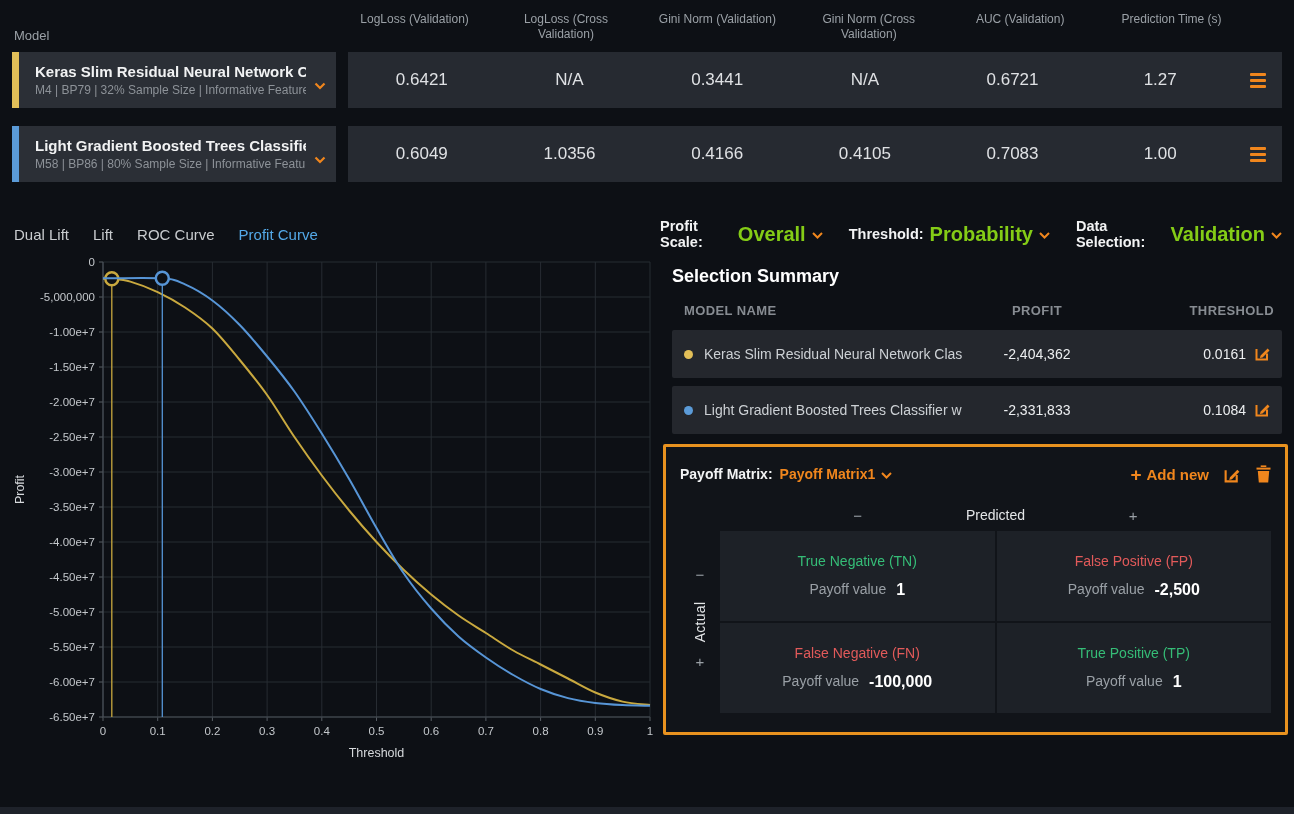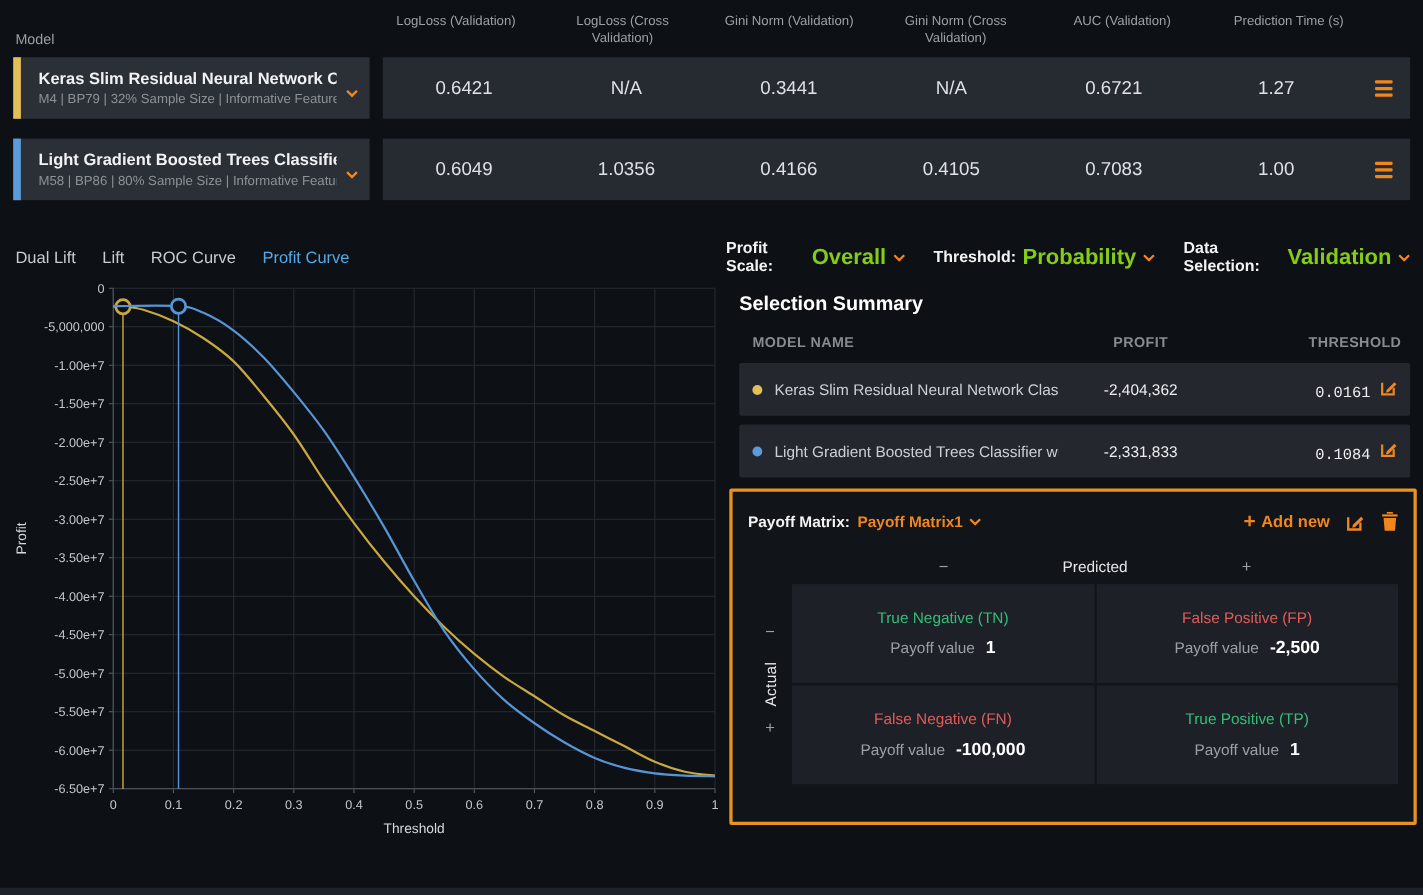--- a/index.html
+++ b/index.html
@@ -49,24 +49,24 @@
   .summary-title { margin:10px 0 16px 12px; font-size:18px; font-weight:bold; color:#fff; }
   .summary-head { display:flex; align-items:center; padding:0 12px 12px 24px; }
   .summary-head .h-name { flex:1; }
   .summary-head .h-profit { width:150px; text-align:center; }
   .summary-head .h-threshold { width:170px; text-align:right; padding-right:8px; }
   .summary-head span { font-size:13px; font-weight:bold; letter-spacing:.4px; color:#878c92; }
   .summary-row { height:48px; margin:0 12px 8px 12px; background:#24272d; border-radius:2px; display:flex; align-items:center; padding:0 10px 0 12px; }
   .dot { width:9px; height:9px; border-radius:50%; background:#888; margin-right:11px; flex:none; }
   .summary-row .r-name { flex:1; font-size:14px; color:#ccd0d4; white-space:nowrap; overflow:hidden; }
   .summary-row .r-profit { width:150px; text-align:center; font-size:14px; color:#eceef0; }
-  .summary-row .r-threshold { width:160px; display:flex; align-items:flex-end; justify-content:flex-end; gap:8px; font-size:14px; color:#eceef0;font-family:Liberation Mono, monospace; }
-
-  
-  .payoff-panel { margin:10px 6px 0 3px; border:3px solid #e8921f; border-radius:2px; background:#111419; padding:12px 14px 34px 14px; }
+  .summary-row .r-threshold { width:160px; display:flex; align-items:center; justify-content:flex-end; gap:8px; font-size:14px; color:#eceef0; }
+
+  
+  .payoff-panel { margin:10px 6px 0 3px; border:3px solid #e8921f; border-radius:2px; background:#111419; padding:12px 14px 19px 14px; }
   .payoff-head { display:flex; align-items:center; height:30px; }
   .payoff-head .p-label { font-size:14px; font-weight:bold; color:#f2f3f4; }
   .payoff-head .p-value { font-size:14px; font-weight:bold; color:#f0861d; margin-left:7px; margin-right:6px; cursor:pointer; }
   .payoff-head .spacer { flex:1; }
   .add-new { display:flex; align-items:center; gap:5px; color:#f0861d; font-size:15px; font-weight:bold; cursor:pointer; }
   .add-new .plus-glyph { font-size:19px; font-weight:bold; line-height:1; }
   .icon-btn { margin-left:14px; cursor:pointer; display:flex; align-items:center; }
 
   .pred-row { margin-top:14px; height:24px; display:flex; align-items:center; position:relative; }
   .pred-row .strip-gap { width:40px; }

